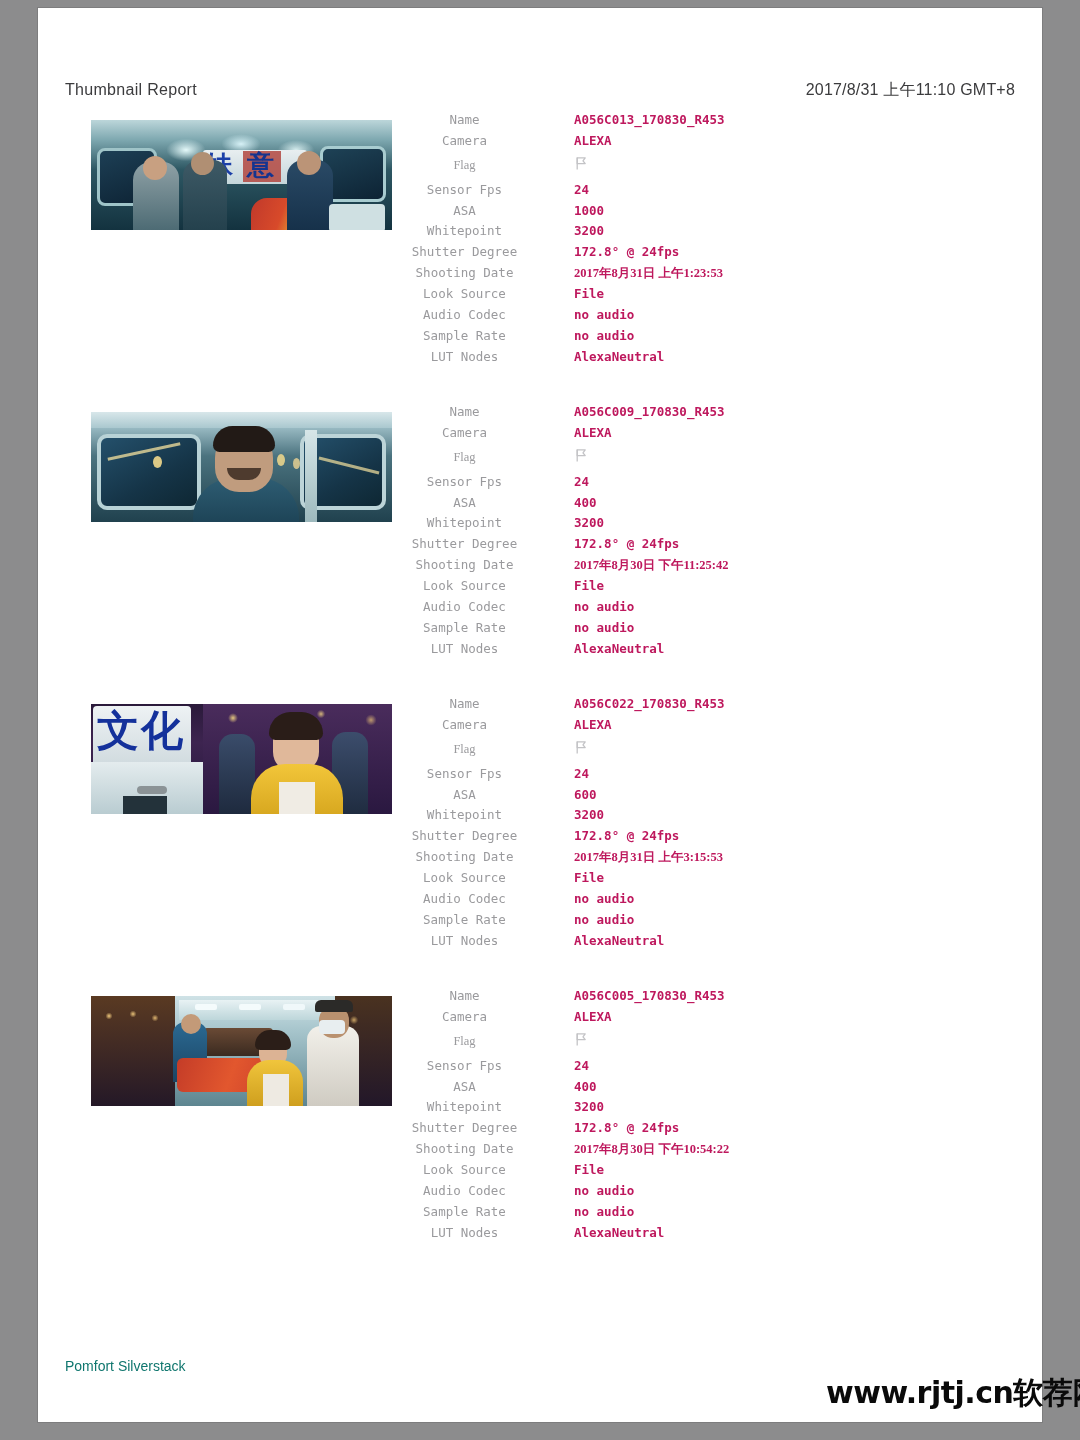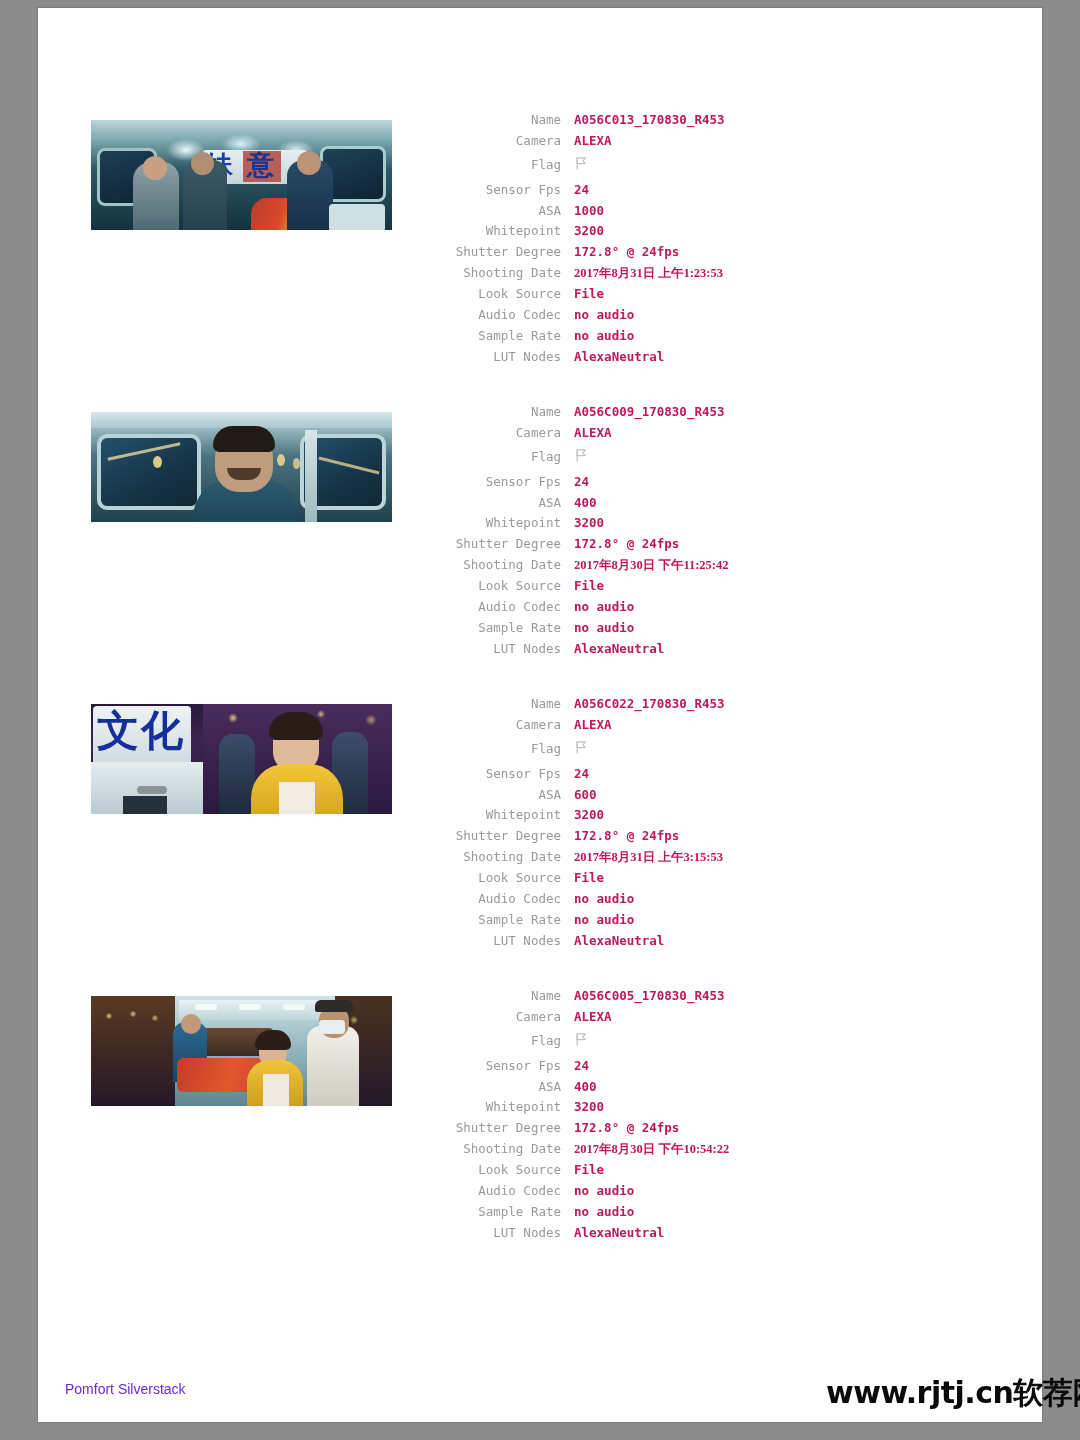--- a/index.html
+++ b/index.html
@@ -80,24 +80,25 @@
   }
   .row {
     display: flex;
     align-items: baseline;
     height: 20.9px;
     font-family: "DejaVu Sans Mono", "Liberation Mono", monospace;
     font-size: 12.5px;
   }
   .row.gap-after {
     margin-bottom: 7px;
+    font-family: Liberation Serif, serif;
   }
   .row .label {
     width: 193px;
-    text-align: right;
+    text-align: center;
     color: #9a9a9d;
     padding-right: 13px;
     white-space: nowrap;
   }
   .row .value {
     color: #be185d;
     font-weight: bold;
     white-space: nowrap;
   }
   .row .value.cjk {
@@ -108,23 +109,23 @@
     display: inline-block;
     width: 15px;
     height: 15px;
     position: relative;
     top: 2px;
   }
 
   .footer {
     position: absolute;
     left: 27px;
-    bottom: 25px;
+    bottom: 48px;
     font-size: 14px;
-    color: #6d28d9;
+    color: #0f766e;
   }
 
   .watermark {
     position: absolute;
     left: 826px;
     top: 1373px;
     font-size: 30px;
     font-weight: bold;
     color: #0a0a0a;
     letter-spacing: -0.5px;
@@ -406,20 +407,24 @@
     background:
       radial-gradient(circle 6px at 20px 24px, rgba(245,200,120,0.75), transparent 70%),
       linear-gradient(180deg, #4a3220, #221729);
   }
 </style>
 </head>
 <body>
 
 <div class="page">
 
+  <div class="header">
+    <div class="report-title">Thumbnail Report</div>
+    <div class="report-date">2017/8/31 上午11:10 GMT+8</div>
+  </div>
 
   <div class="clips">
 
     <div class="clip">
       <div class="thumb">
         <div class="scene sc1">
           <div class="win-l"></div>
             <div class="win-r"></div>
           <div class="signboard"></div>
             <div class="sign-red"></div>

